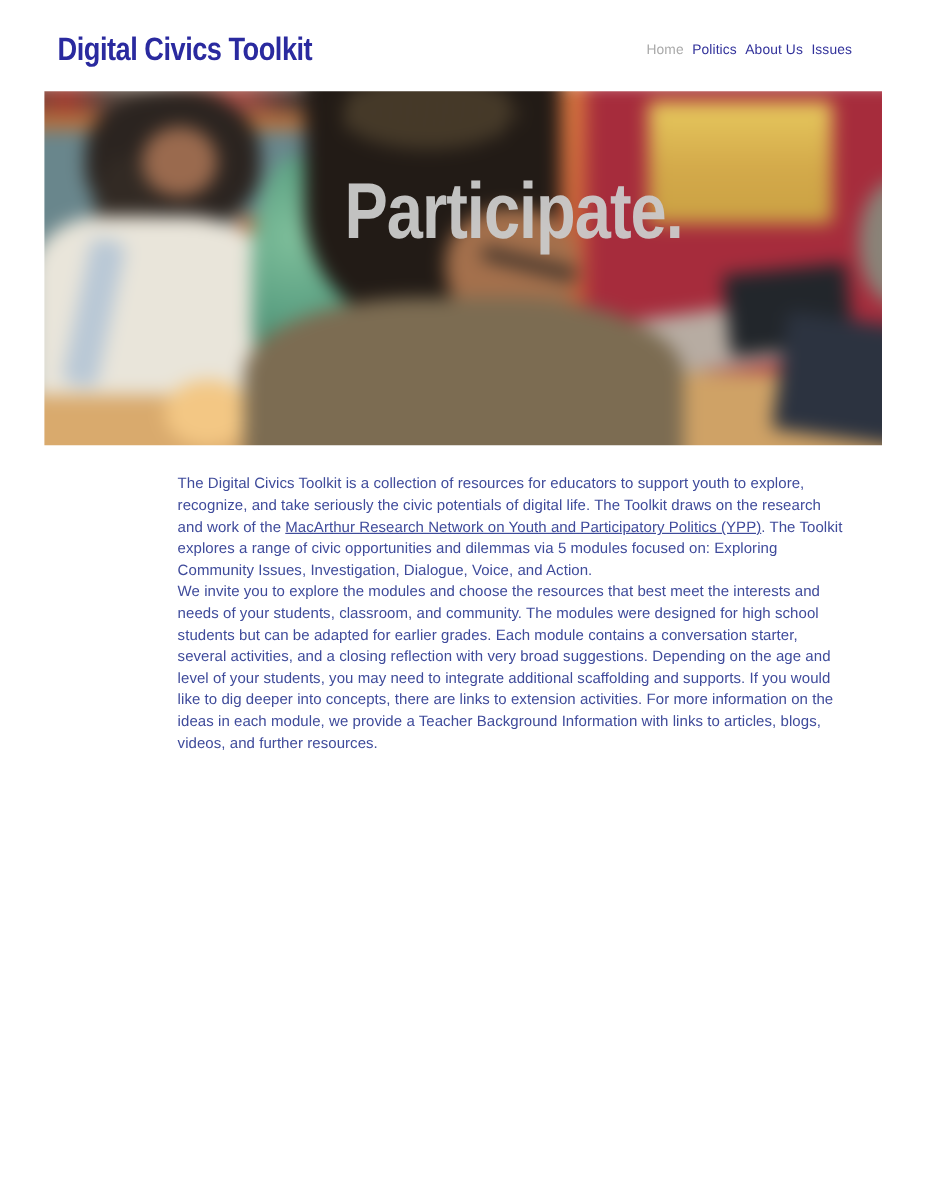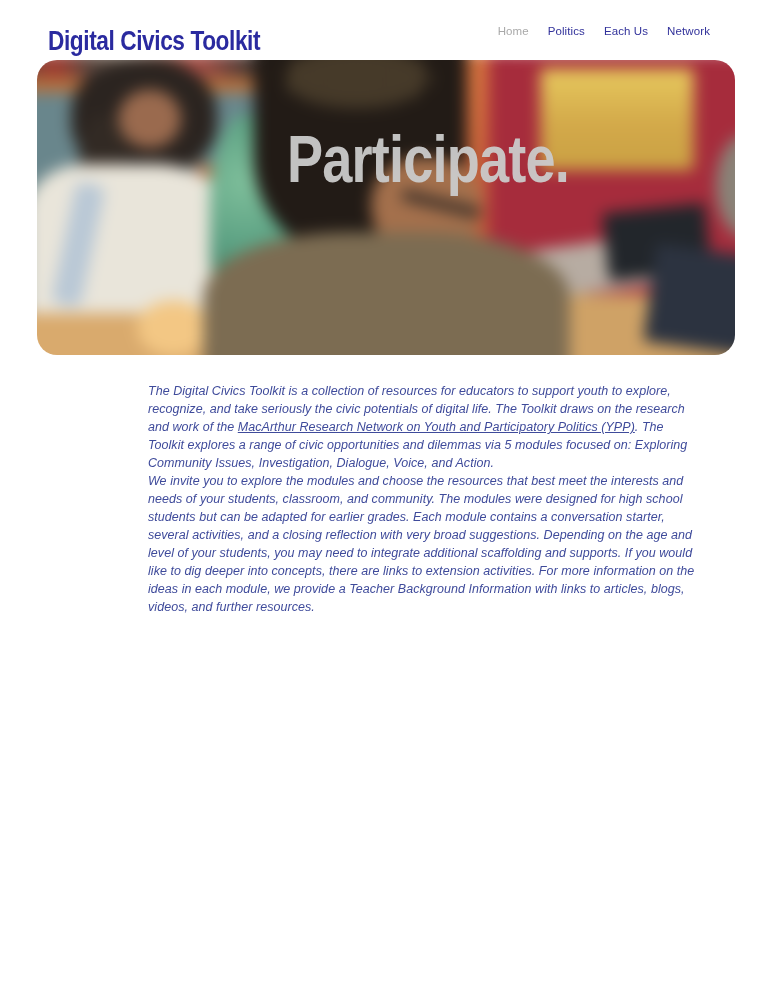--- a/index.html
+++ b/index.html
@@ -4,27 +4,27 @@
 <style>
   html,body{margin:0;padding:0;background:#ffffff;}
   .page{position:relative;width:773px;height:764px;background:#fff;overflow:hidden;
         font-family:"Liberation Sans", sans-serif;padding-left:33px;}
 
   
   .site-header{position:absolute;left:0;top:0;width:773px;height:69px;background:#fff;}
   .logo{position:absolute;left:48px;top:26px;font-size:27px;font-weight:700;
         color:var(--logo_blue,#2a2a9f);letter-spacing:-0.5px;white-space:nowrap;
         transform:scaleX(0.84);transform-origin:left center;text-decoration:none;cursor:pointer;}
-  .main-nav{position:absolute;right:63px;top:25px;display:flex;gap:19px;align-items:flex-start;}
+  .main-nav{position:absolute;right:63px;top:36px;display:flex;gap:7px;align-items:flex-start;}
   .nav-item{font-size:11.5px;color:var(--nav_blue,#32329b);text-decoration:none;cursor:pointer;
             letter-spacing:0.1px;}
   .nav-item.active{color:var(--nav_inactive_gray,#a9a9a9);}
 
   
-  .hero{position:absolute;left:37px;top:60px;width:698px;height:295px;overflow:hidden;border-radius:20px;}
+  .hero{position:absolute;left:37px;top:76px;width:698px;height:295px;overflow:hidden;}
   .scene{position:absolute;left:0;top:0;width:698px;height:295px;
          filter:blur(7px);transform:scale(1.05);background:#6e8b90;}
   .scene div{position:absolute;}
   .bg-left-teal{left:0;top:0;width:62%;height:100%;background:#69868c;}
   .shelf-books{left:0;top:0;width:60%;height:10%;
     background:linear-gradient(90deg,#6e4a3c 0%,#a33b30 8%,#5d4a42 16%,#8c7a6a 24%,#7a4a3a 32%,#b0534a 40%,#4a3b35 52%,#9c8878 64%,#7d5a4a 78%,#a86a50 90%,#8a5a45 100%);}
   .shelf-wood{left:0;top:8%;width:60%;height:5%;background:#b5703d;}
   .shelf2{left:24%;top:36%;width:34%;height:5%;background:#c1703f;opacity:.85;}
   .orange-wall{left:54%;top:0;width:15%;height:100%;background:linear-gradient(180deg,#d5743f,#c05a38 60%,#a84a34);}
   .red-wall{left:64%;top:0;width:36%;height:78%;background:#a62c3c;}
@@ -52,38 +52,38 @@
   .light-glow{left:16%;top:80%;width:10%;height:18%;background:#f3c784;border-radius:50%;}
   .white-chair{left:40%;top:70%;width:6%;height:32%;background:#e8e6e0;border-radius:8px;}
   .white-paper{left:55%;top:88%;width:14%;height:12%;background:#ddd8ca;border-radius:4px;transform:rotate(-4deg);}
 
   .hero-title{position:absolute;left:50%;top:66px;margin:0;white-space:nowrap;
     transform:translateX(-50%) translateX(42px) scaleX(0.82);transform-origin:center top;
     font-size:66px;line-height:1;font-weight:700;letter-spacing:-1px;
     color:var(--hero_text_gray,#cbcbcb);opacity:0.95;}
 
   
-  .main-content{position:absolute;left:148px;top:382px;width:554px;
-    font-size:12.5px;line-height:18px;color:var(--body_text_blue,#3f4b9b);letter-spacing:0.05px;font-style:italic;}
+  .main-content{position:absolute;left:148px;top:394px;width:554px;
+    font-size:12.5px;line-height:18px;color:var(--body_text_blue,#3f4b9b);letter-spacing:0.05px;}
   .main-content p{margin:0;}
   .main-content p + p{}
   .text-link{color:var(--body_text_blue,#3f4b9b);text-decoration:underline;cursor:pointer;}
 </style>
 </head>
 <body>
 
 <div class="page">
 
   <header class="site-header">
     <a class="logo">Digital Civics Toolkit</a>
     <nav class="main-nav">
       <a class="nav-item active">Home</a>
       <a class="nav-item">Politics</a>
-      <a class="nav-item">Each Us</a>
-      <a class="nav-item">Network</a>
+      <a class="nav-item">About Us</a>
+      <a class="nav-item">Issues</a>
     </nav>
   </header>
 
   <section class="hero">
     <div class="scene">
       <div class="bg-left-teal"></div>
       <div class="shelf-books"></div>
       <div class="shelf-wood"></div>
       <div class="shelf2"></div>
       <div class="orange-wall"></div>

